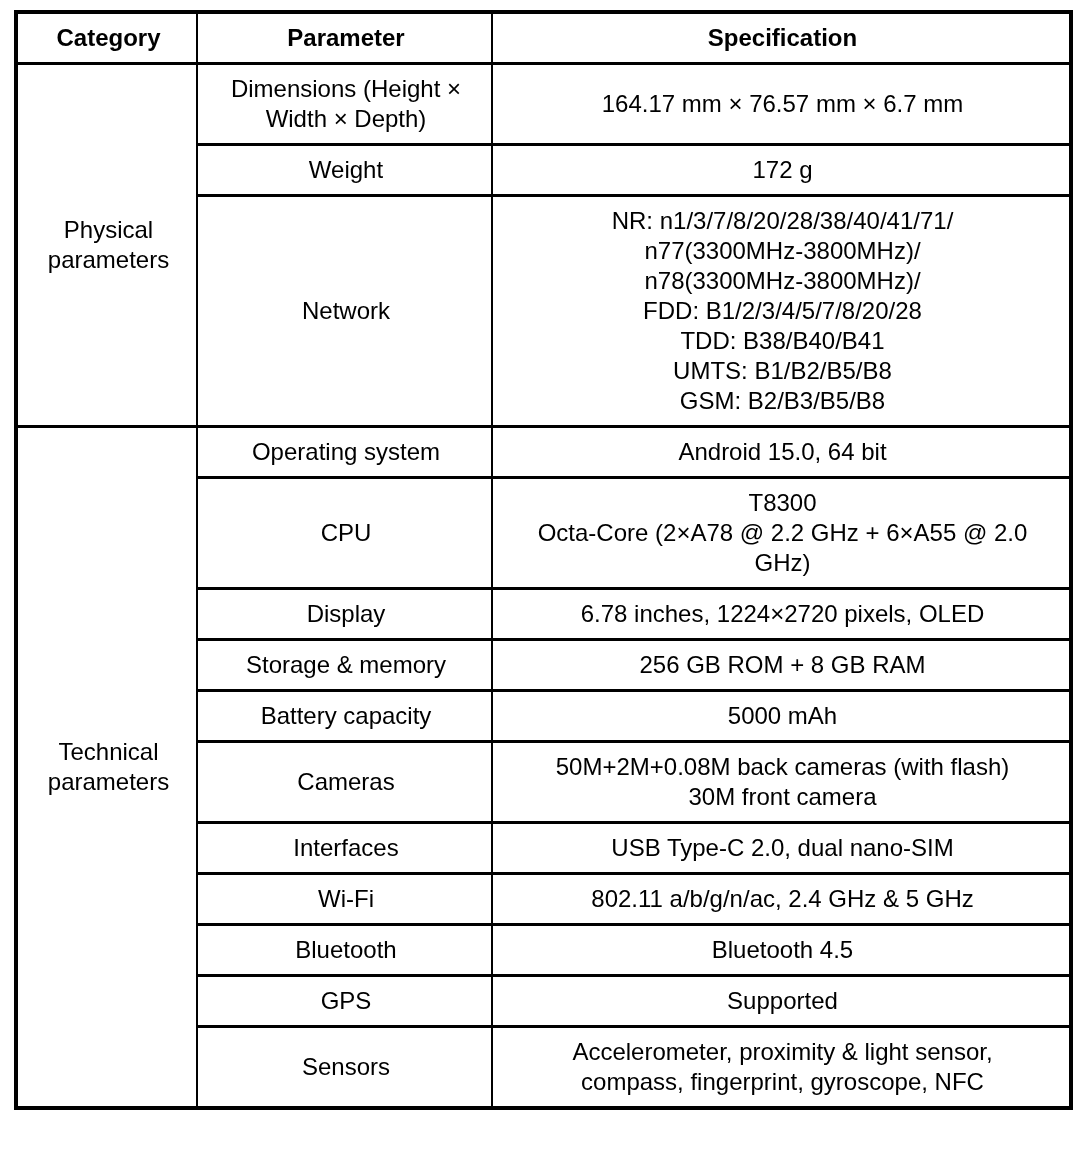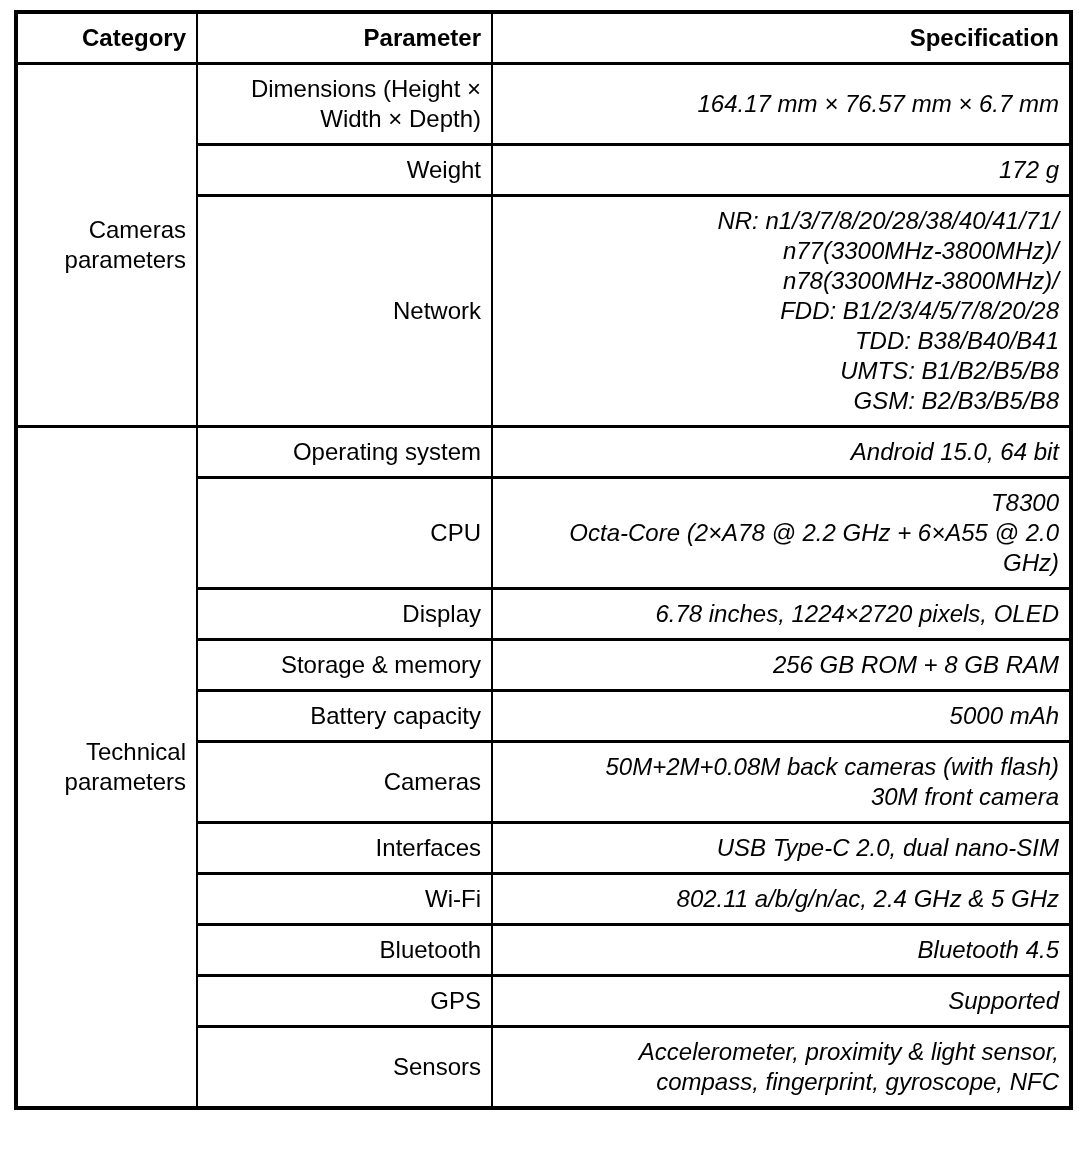--- a/index.html
+++ b/index.html
@@ -29,36 +29,35 @@
 
   th, td {
     border-left: 2px solid #000000;
     border-right: 2px solid #000000;
     border-top: 3px solid #000000;
     border-bottom: 3px solid #000000;
     padding: 9px 10px 9px 13px;
     font-size: 24px;
     line-height: 30px;
     vertical-align: middle;
-    text-align: right;
+    text-align: center;
     word-wrap: break-word;
   }
   th {
     font-weight: bold;
   }
   td.category-cell {
     vertical-align: middle;
   }
   td.parameter-cell {
     white-space: pre-line;
   }
   .spec-par {
     margin: 0;
     white-space: pre-line;
-    font-style: italic;
   }
   .spec-par + .spec-par {
     margin-top: 0;
   }
 </style>
 </head>
 <body>
 
 <div class="page">
   <table class="spec-table">
@@ -69,21 +68,21 @@
     </colgroup>
     <thead>
       <tr>
         <th>Category</th>
         <th>Parameter</th>
         <th>Specification</th>
       </tr>
     </thead>
     <tbody id="spec-body">
         <tr>
-          <td class="category-cell" rowspan="3">Cameras parameters</td>
+          <td class="category-cell" rowspan="3">Physical parameters</td>
           <td class="parameter-cell">Dimensions (Height ×
 Width × Depth)</td>
           <td class="specification-cell">
             <p class="spec-par">164.17 mm × 76.57 mm × 6.7 mm</p>
           </td>
         </tr>
         <tr>
           <td class="parameter-cell">Weight</td>
           <td class="specification-cell">
             <p class="spec-par">172 g</p>

